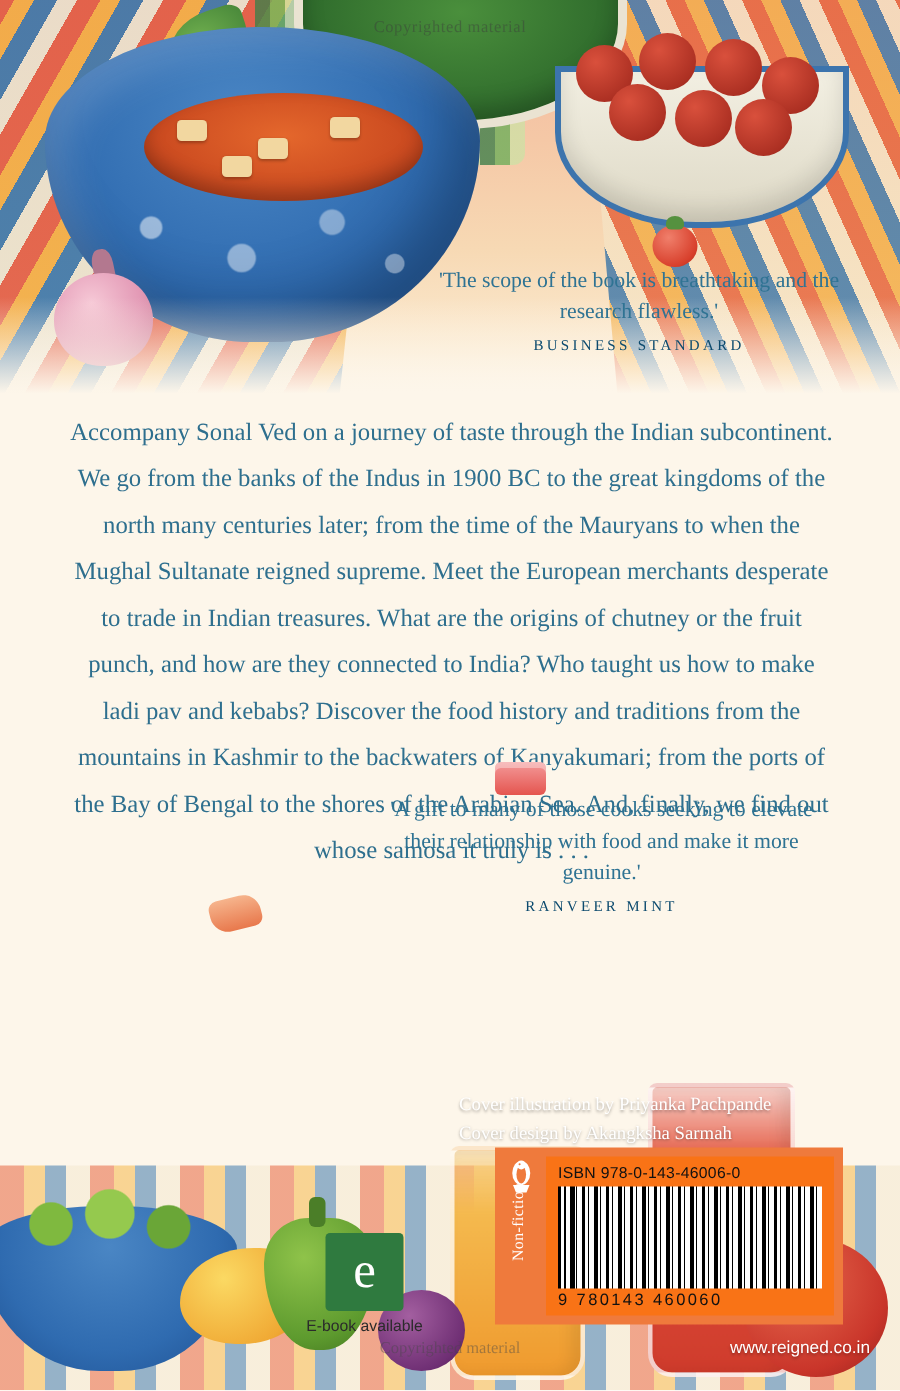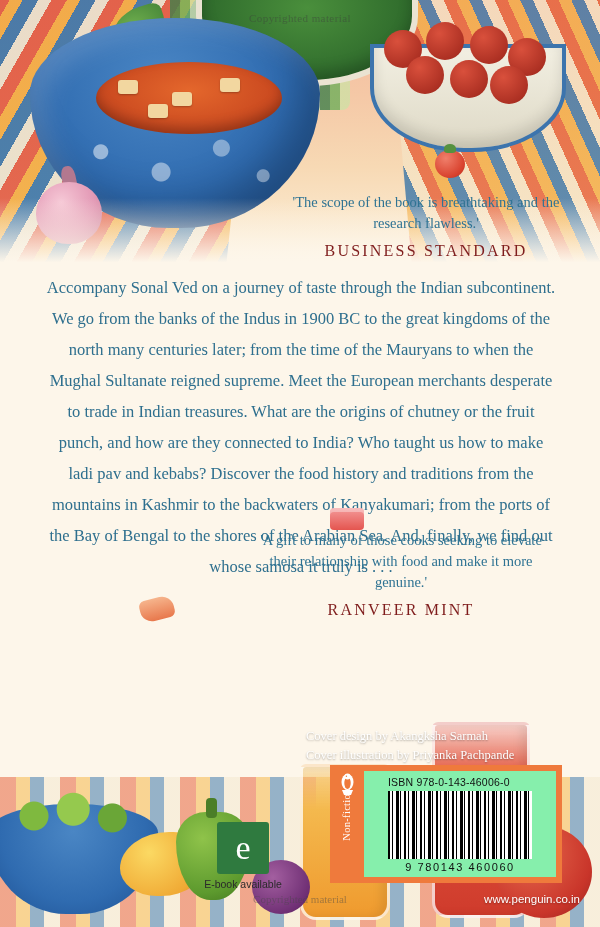--- a/index.html
+++ b/index.html
@@ -154,27 +154,27 @@
     line-height: 1.45;
   }
   .quote .qtext {
     display: block;
     font-size: 14.5px;
     color: #2f7393;
   }
   .quote .qsource {
     display: block;
     margin-top: 5px;
-    font-size: 16px;
+    font-size: 10px;
     letter-spacing: 2.2px;
-    color: #7f1d1d;
+    color: #0c4a6e;
   }
 
   .quote-business {
-    right: 24px; top: 192px; width: 300px;
+    right: 24px; top: 177px; width: 300px;
   }
 
   
   .blurb {
     position: absolute;
     left: 45px; top: 272px;
     width: 512px;
     font-size: 16.5px;
     line-height: 1.88;
     color: #2e6f8e;
@@ -316,23 +316,23 @@
     left: -20px; top: 44px;
     width: 72px;
     transform: rotate(-90deg);
     font-size: 10.5px;
     color: #ffffff;
     text-align: center;
     letter-spacing: .3px;
   }
   .barcode-white {
     flex: 1;
-    background: #86efac;
+    background: #f97316;
     margin: 6px 6px 6px 0;
-    padding: 5px 24px 4px;
+    padding: 5px 8px 4px;
     display: flex;
     flex-direction: column;
   }
   .isbn-text {
     font-family: "Liberation Sans", sans-serif;
     font-size: 10.5px;
     color: #111;
     letter-spacing: .2px;
     margin-bottom: 3px;
   }
@@ -341,21 +341,20 @@
     background:
       repeating-linear-gradient(90deg,
         #000 0 2px, #fff 2px 4px, #000 4px 5px, #fff 5px 8px,
         #000 8px 11px, #fff 11px 12px, #000 12px 13px, #fff 13px 16px);
   }
   .barcode-digits {
     font-family: "Liberation Sans", sans-serif;
     font-size: 11px;
     letter-spacing: 1.6px;
     color: #111;
-    text-align: center;
     margin-top: 2px;
   }
 
   
   .ebook {
     position: absolute;
     left: 200px; top: 822px;
     width: 86px;
     text-align: center;
   }
@@ -454,22 +453,22 @@
     <div class="glass glass-red"></div>
     <div class="bowl-bottom-left"></div>
     <div class="greens"></div>
     <div class="mango"></div>
     <div class="pepper"></div>
     <div class="fruit-dark"></div>
     <div class="pomegranate"></div>
   </div>
 
   <div class="credits">
+    <div>Cover illustration by Priyanka Pachpande</div>
     <div>Cover design by Akangksha Sarmah</div>
-    <div>Cover illustration by Priyanka Pachpande</div>
   </div>
 
   <div class="barcode-block">
     <div class="spine-label">
       <svg class="penguin-logo" viewBox="0 0 17 24">
         <ellipse cx="8.5" cy="9" rx="6" ry="8" fill="#ffffff"></ellipse>
         <ellipse cx="8.5" cy="10" rx="3.2" ry="6" fill="#ef7a3c"></ellipse>
         <circle cx="8.5" cy="3.6" r="3" fill="#ffffff"></circle>
         <circle cx="7.4" cy="3.2" r=".7" fill="#ef7a3c"></circle>
         <path d="M3 17 H14 L12 22 H5 Z" fill="#ffffff"></path>
@@ -481,16 +480,16 @@
       <div class="bars"></div>
       <div class="barcode-digits">9 780143 460060</div>
     </div>
   </div>
 
   <div class="ebook">
     <div class="ebook-mark">e</div>
     <div class="ebook-label">E-book available</div>
   </div>
 
-  <div class="site-url">www.penguin.co.in</div>
+  <div class="site-url">www.reigned.co.in</div>
   <div class="watermark-bottom">Copyrighted material</div>
 
 </div>
 
 </body></html>

